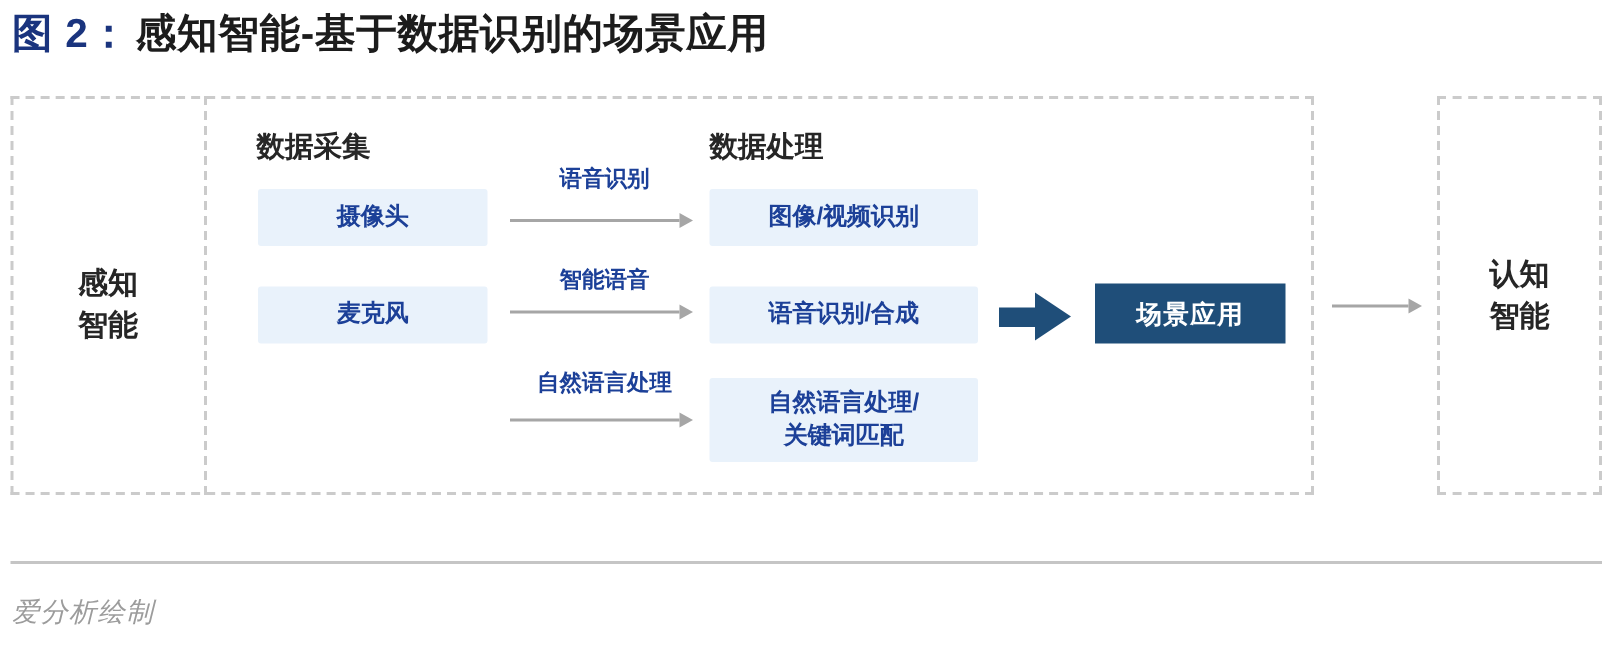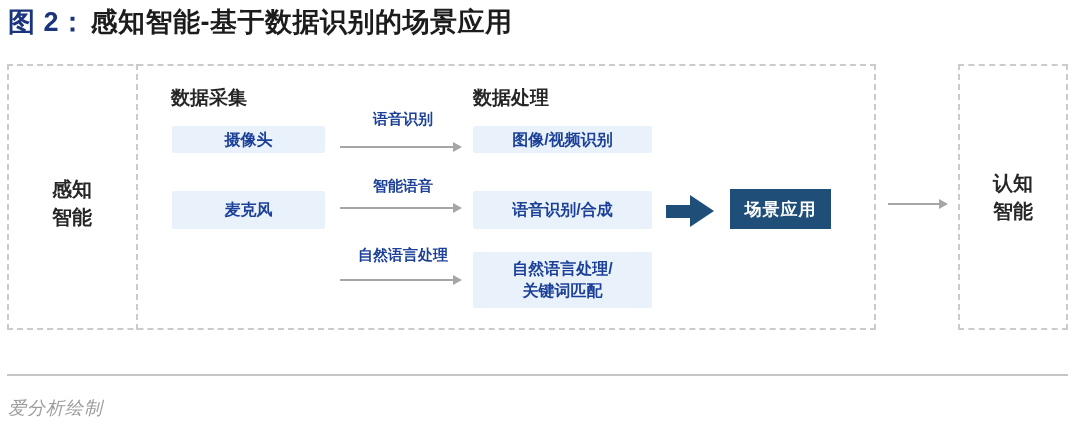--- a/index.html
+++ b/index.html
@@ -24,21 +24,21 @@
   .col-header{position:absolute;top:85px;font-size:19px;font-weight:bold;color:#262626;}
   .collect-header{left:171px;width:155px;}
   .process-header{left:473px;width:160px;}
 
   
   .lbox{position:absolute;background:#e9f2fb;color:#1c4098;font-weight:bold;font-size:16px;
         display:flex;flex-direction:column;align-items:center;justify-content:center;text-align:center;
         border-radius:2px;line-height:22px;}
   .c1{left:172px;width:153px;}
   .c2{left:473px;width:179px;}
-  .r1{top:126px;height:27px;}
+  .r1{top:126px;height:38px;}
   .r2{top:191px;height:38px;}
   .r3{top:252px;height:56px;}
 
   
   .tech-label{position:absolute;width:150px;left:328px;text-align:center;font-size:15px;font-weight:bold;color:#1c4098;}
   .tl1{top:110px;} .tl2{top:177px;} .tl3{top:246px;}
 
   
   .thin-arrow{position:absolute;height:10px;}
   .thin-arrow .line{position:absolute;left:0;top:4px;height:2px;background:#a6a6a6;}
@@ -51,21 +51,21 @@
   .thin-arrow .line{width:calc(100% - 9px);}
   .thin-arrow .head{right:0;}
 
   
   .big-arrow{position:absolute;left:666px;top:195px;width:48px;height:32px;}
   .big-arrow .shaft{position:absolute;left:0;top:10px;width:26px;height:13px;background:#1f4e79;}
   .big-arrow .head{position:absolute;left:24px;top:0;width:0;height:0;
       border-top:16px solid transparent;border-bottom:16px solid transparent;border-left:24px solid #1f4e79;}
 
   
-  .scene-box{position:absolute;left:730px;top:189px;width:101px;height:40px;background:#1f4e79;
+  .scene-box{position:absolute;left:730px;top:189px;width:127px;height:40px;background:#1f4e79;
       color:#ffffff;font-size:17px;font-weight:bold;display:flex;align-items:center;justify-content:center;letter-spacing:1px;}
 
   
   .footer-rule{position:absolute;left:7px;top:374px;width:1061px;height:2px;background:#c5c5c5;}
   .footer-credit{position:absolute;left:8px;top:396px;font-size:18px;font-style:italic;color:#9c9c9c;letter-spacing:1px;}
 </style>
 </head>
 <body>
 
 <div id="canvas">

